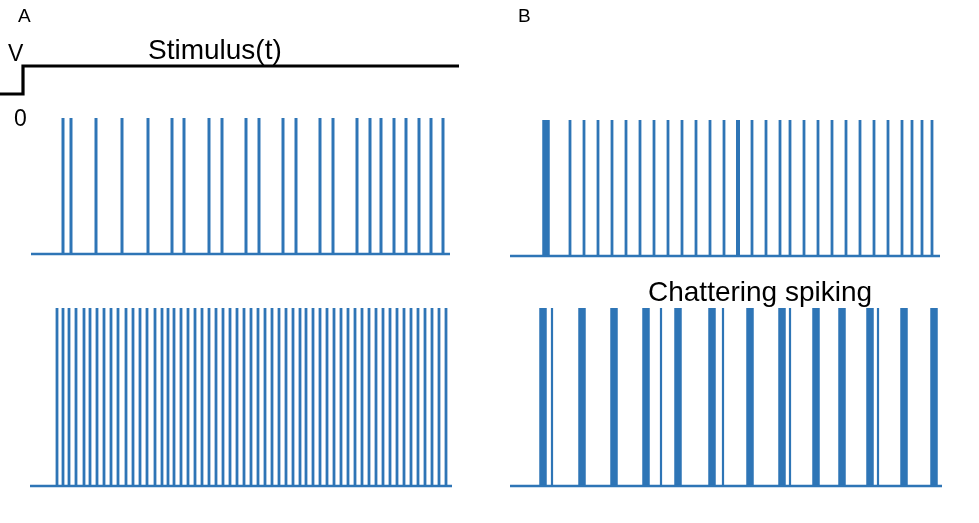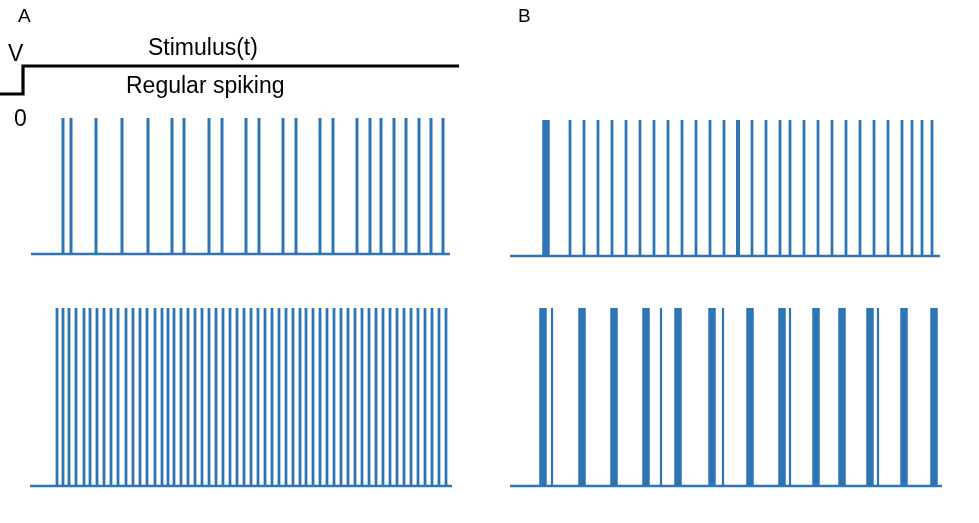--- a/index.html
+++ b/index.html
@@ -29,21 +29,21 @@
     letter-spacing: 0.2px;
   }
   .axis-letter {
     position: absolute;
     font-size: 23px;
     line-height: 1;
     color: #000000;
   }
   .trace-title {
     position: absolute;
-    font-size: 23px;
+    font-size: 28px;
     line-height: 1;
     color: #000000;
     white-space: nowrap;
     text-align: center;
   }
   .spike-svg {
     position: absolute;
     display: block;
   }
   .stimulus-svg {
@@ -83,21 +83,20 @@
         <line x1="370" y1="146" x2="370" y2="10" stroke="#2E75B6" stroke-width="3" stroke-linecap="butt"></line>
         <line x1="381" y1="146" x2="381" y2="10" stroke="#2E75B6" stroke-width="3" stroke-linecap="butt"></line>
         <line x1="394" y1="146" x2="394" y2="10" stroke="#2E75B6" stroke-width="3" stroke-linecap="butt"></line>
         <line x1="406" y1="146" x2="406" y2="10" stroke="#2E75B6" stroke-width="3" stroke-linecap="butt"></line>
         <line x1="419" y1="146" x2="419" y2="10" stroke="#2E75B6" stroke-width="3" stroke-linecap="butt"></line>
         <line x1="431" y1="146" x2="431" y2="10" stroke="#2E75B6" stroke-width="3" stroke-linecap="butt"></line>
         <line x1="443" y1="146" x2="443" y2="10" stroke="#2E75B6" stroke-width="3" stroke-linecap="butt"></line>
       </g>
       <line x1="31" y1="146" x2="450" y2="146" stroke="#2E75B6" stroke-width="2.6" stroke-linecap="butt"></line>
     </svg>
-    <div class="trace-title" style="left: 126px; top: 74px;">Regular spiking</div>
     <svg width="470" height="192" viewBox="0 0 470 192" class="spike-svg" style="left: 0px; top: 300px;">
       <g>
         <line x1="57" y1="186" x2="57" y2="8" stroke="#2E75B6" stroke-width="2.8" stroke-linecap="butt"></line>
         <line x1="63" y1="186" x2="63" y2="8" stroke="#2E75B6" stroke-width="2.8" stroke-linecap="butt"></line>
         <line x1="69" y1="186" x2="69" y2="8" stroke="#2E75B6" stroke-width="2.8" stroke-linecap="butt"></line>
         <line x1="76" y1="186" x2="76" y2="8" stroke="#2E75B6" stroke-width="2.8" stroke-linecap="butt"></line>
         <line x1="84" y1="186" x2="84" y2="8" stroke="#2E75B6" stroke-width="2.8" stroke-linecap="butt"></line>
         <line x1="90" y1="186" x2="90" y2="8" stroke="#2E75B6" stroke-width="2.8" stroke-linecap="butt"></line>
         <line x1="97" y1="186" x2="97" y2="8" stroke="#2E75B6" stroke-width="2.8" stroke-linecap="butt"></line>
         <line x1="104" y1="186" x2="104" y2="8" stroke="#2E75B6" stroke-width="2.8" stroke-linecap="butt"></line>
@@ -204,13 +203,14 @@
         <line x1="300" y1="186" x2="300" y2="8" stroke="#2E75B6" stroke-width="2.2" stroke-linecap="butt"></line>
         <line x1="326" y1="186" x2="326" y2="8" stroke="#2E75B6" stroke-width="7.5" stroke-linecap="butt"></line>
         <line x1="352" y1="186" x2="352" y2="8" stroke="#2E75B6" stroke-width="7.5" stroke-linecap="butt"></line>
         <line x1="380" y1="186" x2="380" y2="8" stroke="#2E75B6" stroke-width="7.5" stroke-linecap="butt"></line>
         <line x1="388" y1="186" x2="388" y2="8" stroke="#2E75B6" stroke-width="2.2" stroke-linecap="butt"></line>
         <line x1="414" y1="186" x2="414" y2="8" stroke="#2E75B6" stroke-width="7.5" stroke-linecap="butt"></line>
         <line x1="444" y1="186" x2="444" y2="8" stroke="#2E75B6" stroke-width="7.5" stroke-linecap="butt"></line>
       </g>
       <line x1="20" y1="186" x2="452" y2="186" stroke="#2E75B6" stroke-width="2.6" stroke-linecap="butt"></line>
     </svg>
+    <div class="trace-title" style="left: 648px; top: 278px;">Chattering spiking</div>
   </div>
 
 </body></html>

